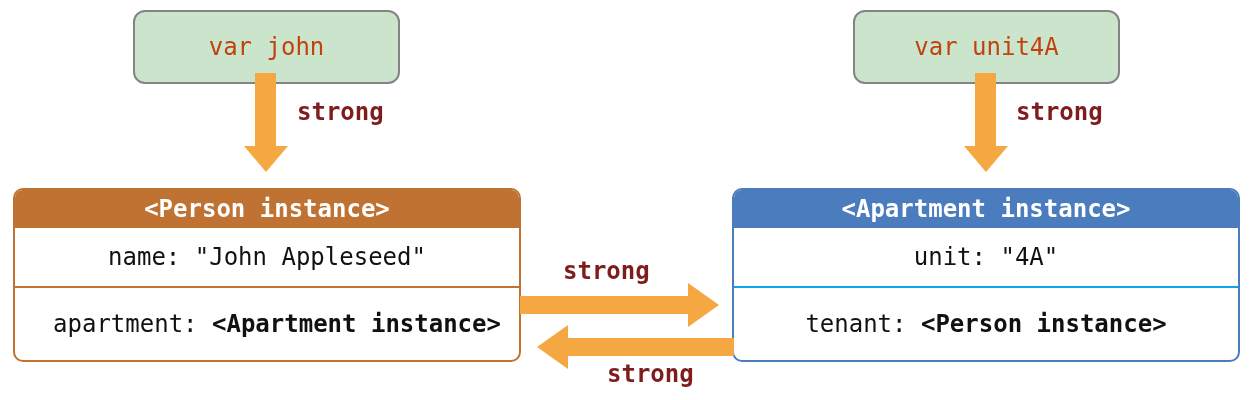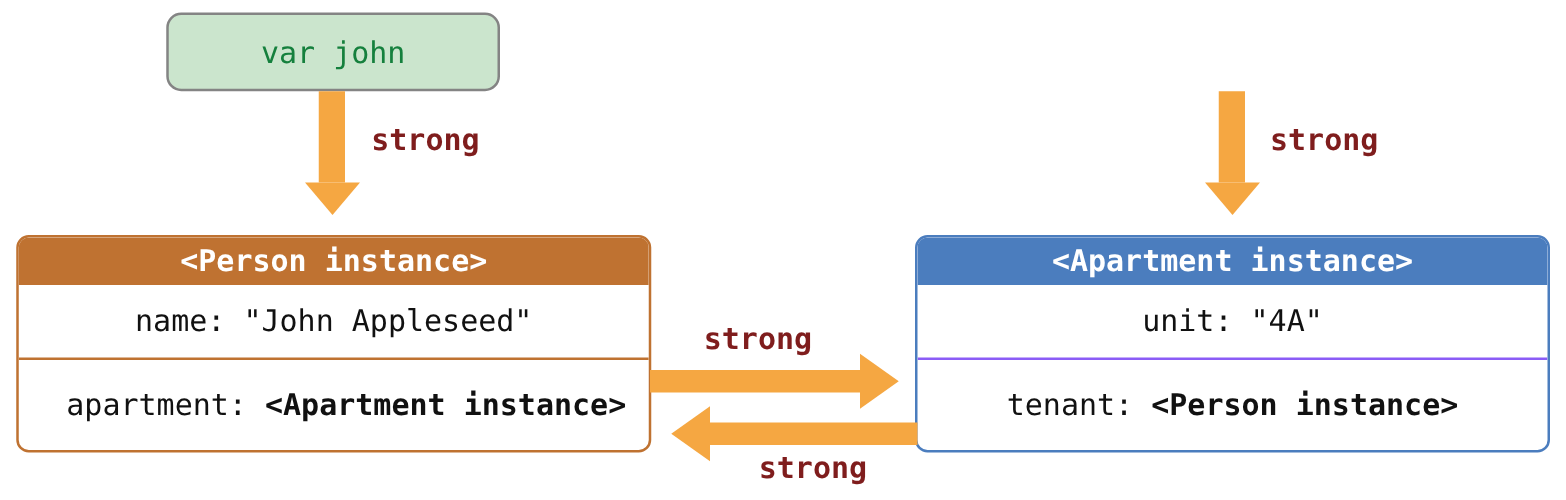--- a/index.html
+++ b/index.html
@@ -11,29 +11,29 @@
     width: 1253px;
     height: 400px;
     background: #ffffff;
     overflow: hidden;
   }
 
   
   .var-box {
     position: absolute;
     width: 267px;
-    height: 63px;
+    height: 74px;
     background: #cbe5cd;
     border: 2px solid #848484;
     border-radius: 12px;
     display: flex;
     align-items: center;
     justify-content: center;
     font-size: 24px;
-    color: #15803d;
+    color: #c2410c;
     white-space: pre;
   }
   .var-box.john   { left: 133px; top: 10px; }
   .var-box.unit4a { left: 853px; top: 10px; }
 
   
   .instance-box {
     position: absolute;
     top: 188px;
     width: 508px;
@@ -66,21 +66,21 @@
     align-items: center;
     justify-content: center;
     font-size: 24px;
     color: #111111;
     white-space: pre;
   }
   .instance-row .ref { font-weight: bold; }
   .row-1 { flex: 0 0 58px; }
   .row-2 { flex: 1 1 auto; }
   .person    .row-2 { border-top: 2px solid #bf7231; padding-left: 20px; }
-  .apartment .row-2 { border-top: 2px solid #8b5cf6; }
+  .apartment .row-2 { border-top: 2px solid #0ea5e9; }
 
   
   .arrow-shaft { position: absolute; background: #f5a742; }
   .arrow-head  { position: absolute; width: 0; height: 0; }
 
   .shaft-down-john    { left: 255px; top: 73px;  width: 21px;  height: 73px; }
   .head-down-john     { left: 244px; top: 146px;
                         border-left: 22px solid transparent;
                         border-right: 22px solid transparent;
                         border-top: 26px solid #f5a742; }
@@ -116,20 +116,21 @@
   .strong-2 { left: 1016px; top: 100px; }
   .strong-3 { left: 563px;  top: 259px; }
   .strong-4 { left: 607px;  top: 362px; }
 </style>
 </head>
 <body>
 
 <div class="canvas">
 
   <div class="var-box john">var john</div>
+  <div class="var-box unit4a">var unit4A</div>
 
   <div>
     <div class="arrow-shaft shaft-down-john"></div>
     <div class="arrow-head head-down-john"></div>
     <div class="strong-label strong-1">strong</div>
   </div>
 
   <div>
     <div class="arrow-shaft shaft-down-unit4a"></div>
     <div class="arrow-head head-down-unit4a"></div>

